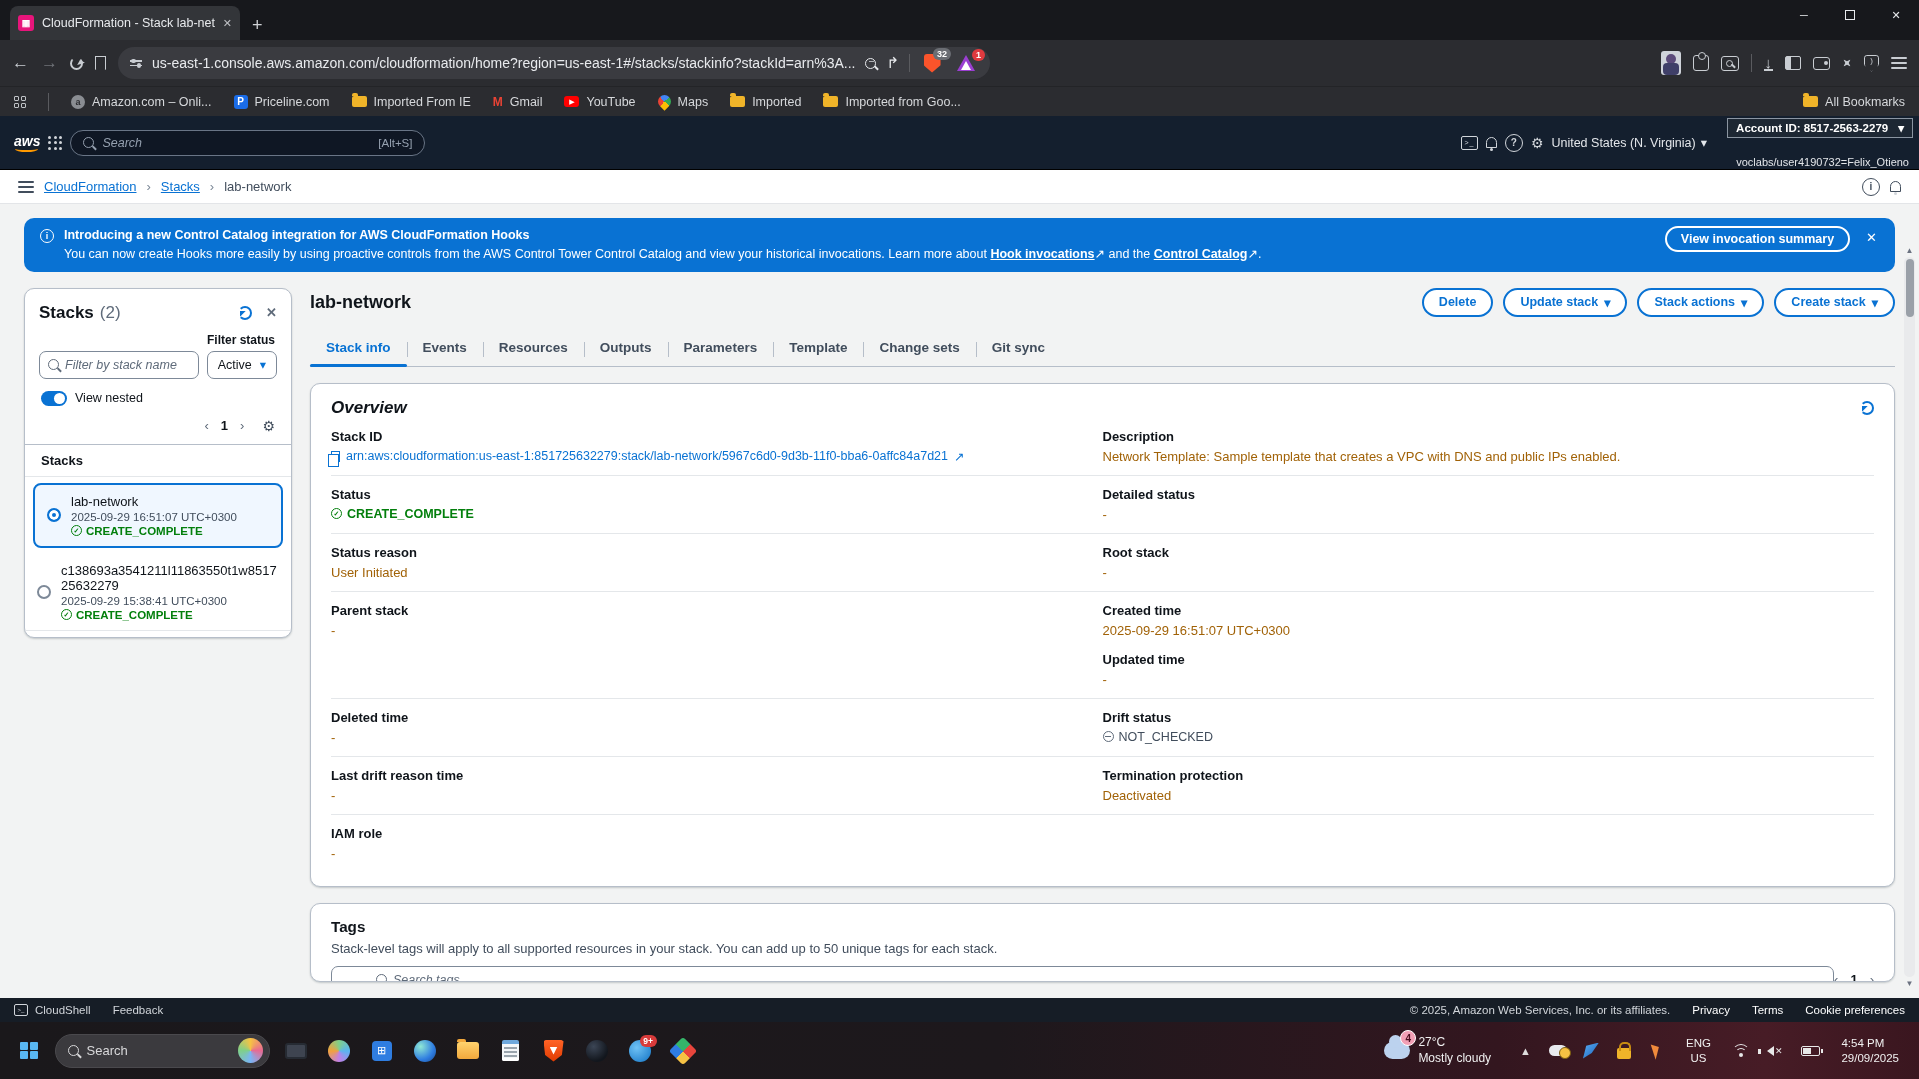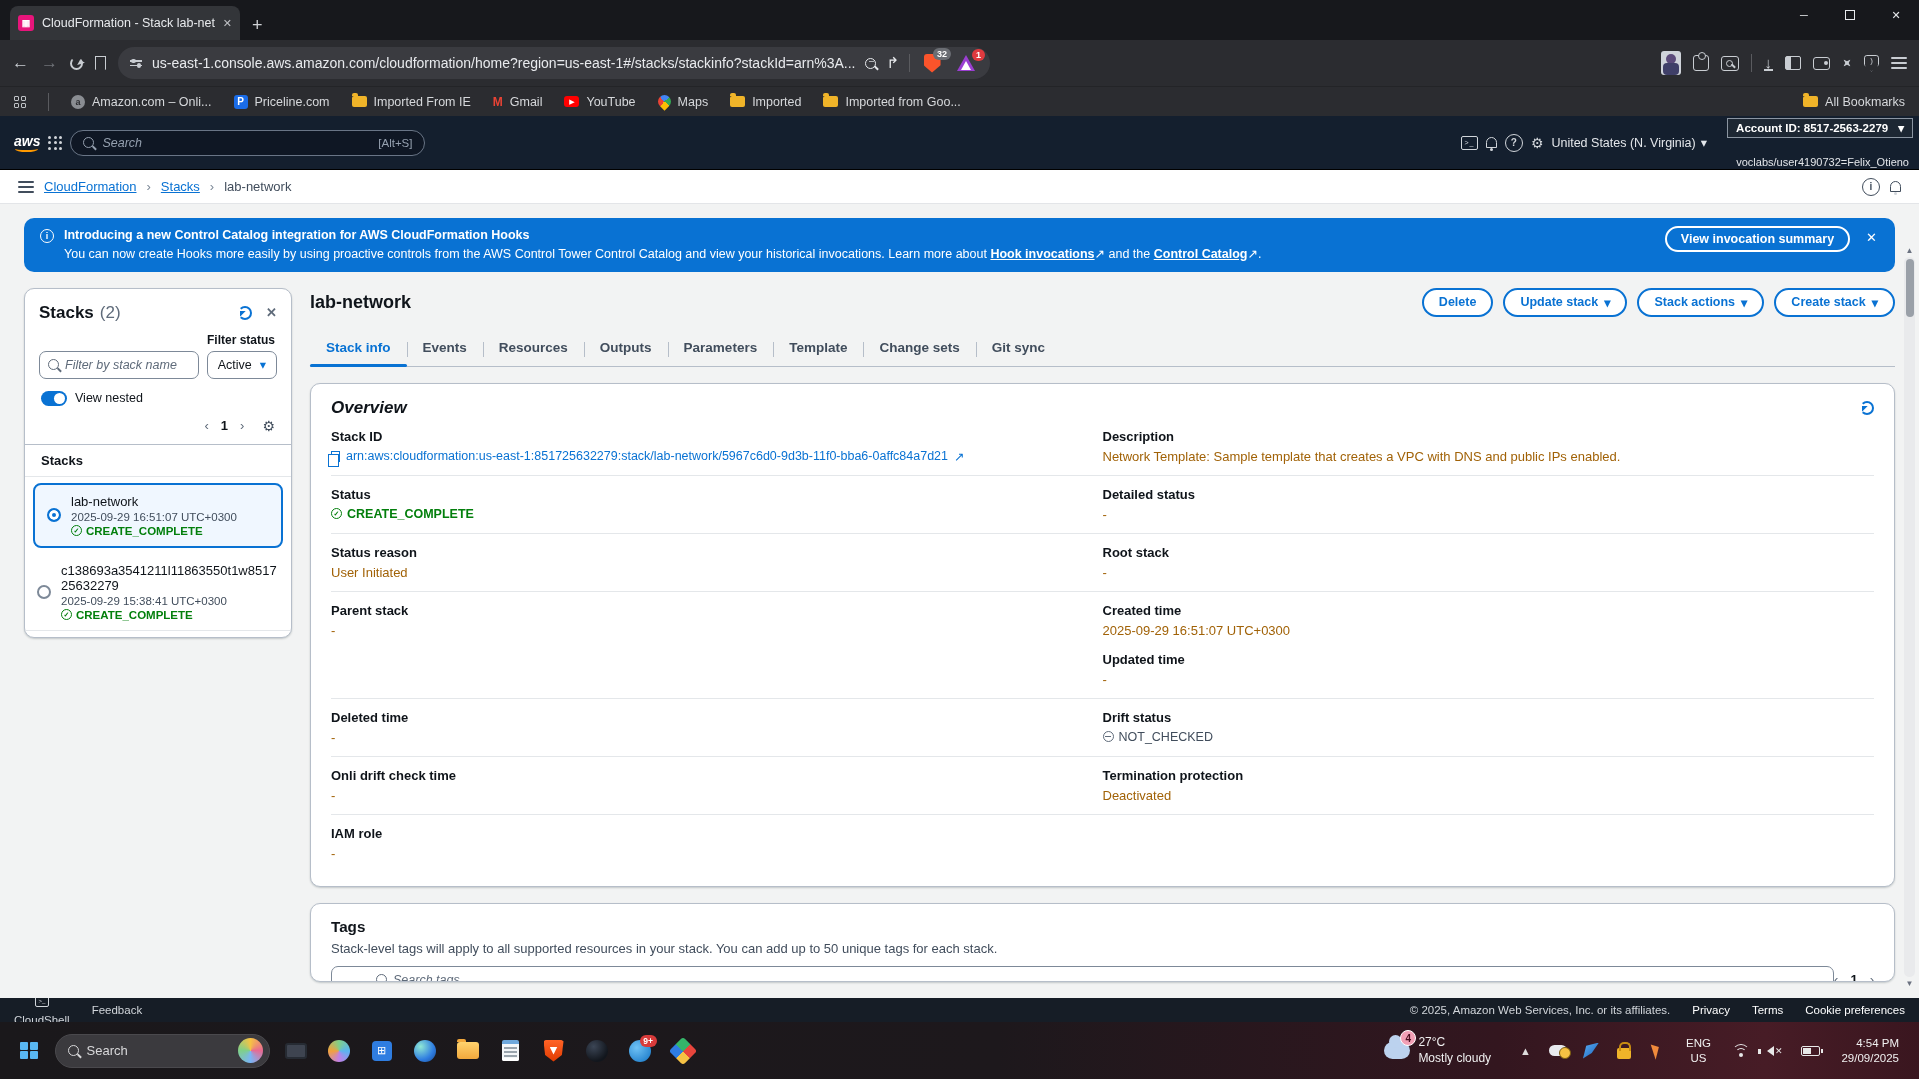--- a/index.html
+++ b/index.html
@@ -236,21 +236,21 @@
   .wifi i { position:absolute; border:1.6px solid #e8e8e8; border-radius:50%; left:50%; transform:translateX(-50%); border-bottom-color:transparent; border-left-color:transparent; border-right-color:transparent;}
   .wifi i:nth-child(1){ width:18px; height:18px; top:0; }
   .wifi i:nth-child(2){ width:11px; height:11px; top:4px; }
   .wifi i:nth-child(3){ width:4px; height:4px; top:8.5px; background:#e8e8e8; border:none; border-radius:50%;}
   .mute { display:flex; align-items:center; gap:1px; margin:0 4px; color:#e8e8e8; font-size:9px;}
   .spk { width:0; height:0; border-top:5px solid transparent; border-bottom:5px solid transparent; border-right:7px solid #e8e8e8; position:relative;}
   .spk::before { content:""; position:absolute; right:6px; top:-2px; width:3px; height:5px; background:#e8e8e8;}
   .battery { width:19px; height:10px; border:1.4px solid #e8e8e8; border-radius:2px; position:relative; margin:0 6px;}
   .battery::after { content:""; position:absolute; right:-3.5px; top:2px; width:2px; height:4px; background:#e8e8e8;}
   .battery i { position:absolute; left:1px; top:1px; bottom:1px; width:45%; background:#e8e8e8;}
-  .clock { text-align:right; font-size:11.5px; line-height:1.3; margin:0 10px 0 6px; color:#f0f0f0;}
+  .clock { text-align:left; font-size:11.5px; line-height:1.3; margin:0 10px 0 6px; color:#f0f0f0;}
 </style>
 </head>
 <body>
 
 <div class="tabstrip">
   <div class="tab">
     <span class="favicon-cf">▦</span>
     <span class="title">CloudFormation - Stack lab-netw</span>
     <span class="ic i-x"></span>
   </div>
@@ -570,21 +570,21 @@
           </div>
           <div class="ovcell">
             <div class="lab">Drift status</div>
             <div class="nulval">
                 <span class="nulcirc"></span>
                 <span>NOT_CHECKED</span>
               </div>
           </div>
 
           <div class="ovcell">
-            <div class="lab">Onli drift check time</div>
+            <div class="lab">Last drift reason time</div>
             <div class="val">-</div>
           </div>
           <div class="ovcell">
             <div class="lab">Termination protection</div>
             <div class="val">Deactivated</div>
           </div>
 
           <div class="ovcell last">
             <div class="lab">IAM role</div>
             <div class="val">-</div>
@@ -615,21 +615,21 @@
   <div class="pagescroll">
     <span class="ic i-up"></span>
     <div class="track">
         <div class="thumb"></div>
       </div>
     <span class="ic i-dn"></span>
   </div>
 </div>
 
 <div class="awsfooter">
-  <span class="ic" style="gap:7px;flex-direction:column;">
+  <span class="ic" style="gap:7px;">
       <span class="csicon">&gt;_</span>
       <span>CloudShell</span>
     </span>
   <span>Feedback</span>
   <span class="sp"></span>
   <span>© 2025, Amazon Web Services, Inc. or its affiliates.</span>
   <a>Privacy</a>
   <a>Terms</a>
   <a>Cookie preferences</a>
 </div>

